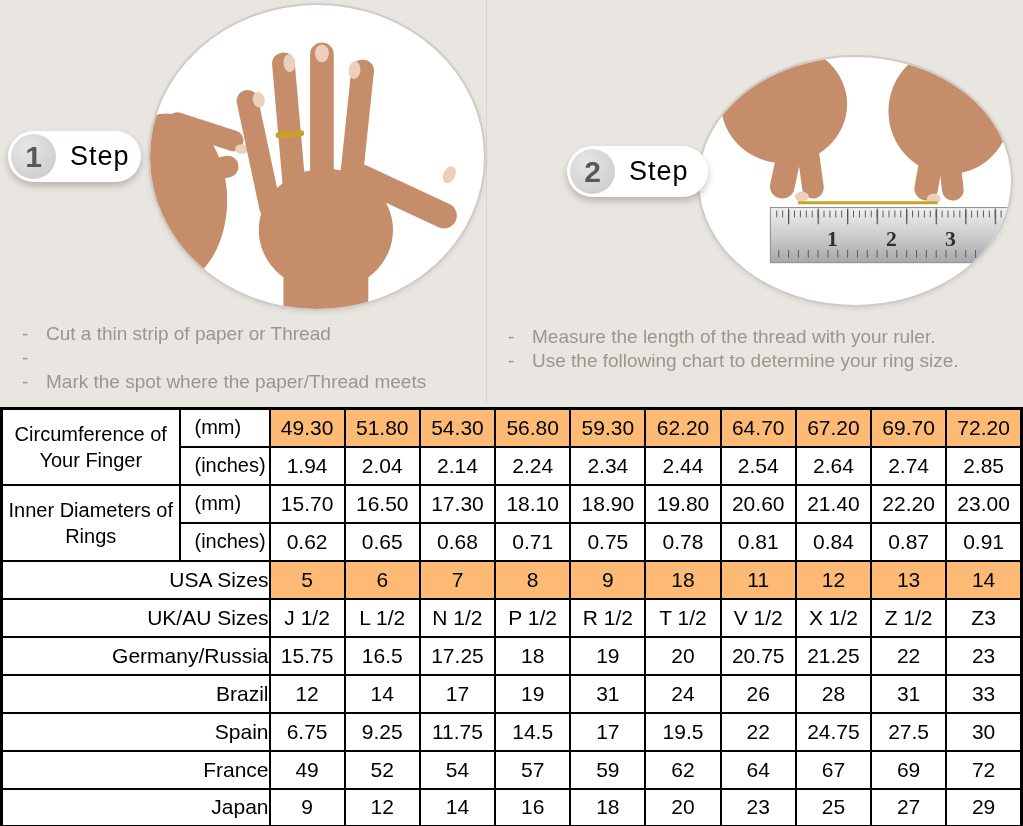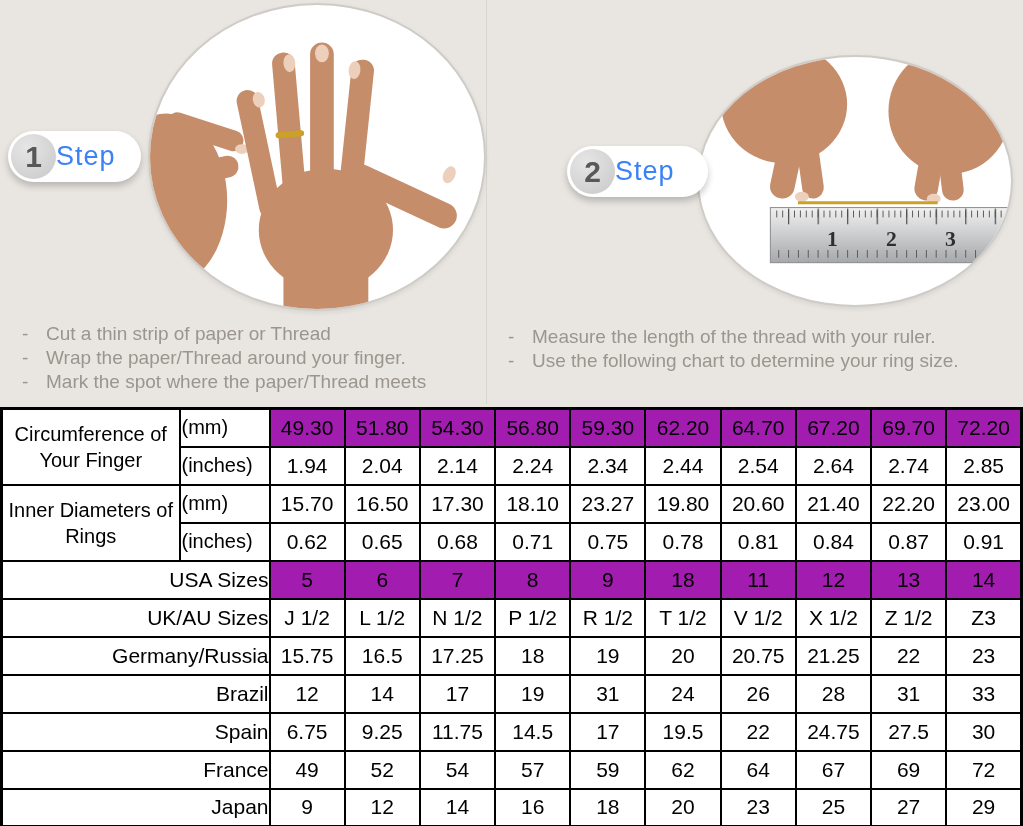--- a/index.html
+++ b/index.html
@@ -30,44 +30,44 @@
     box-shadow:0 4px 7px rgba(0,0,0,0.22);
   }
   .badge-1 { left:8px;  top:131px; width:133px; }
   .badge-2 { left:567px; top:146px; width:141px; }
   .step-num {
     width:45px; height:45px; margin-left:3px; border-radius:50%;
     background:radial-gradient(circle at 35% 30%, #e6e6e6, #c8c8c8);
     color:#58585a; font-size:30px; font-weight:bold;
     display:flex; align-items:center; justify-content:center;
   }
-  .step-label { color:#3b82f6; font-size:27px; letter-spacing:1px; }
+  .step-label { color:#000000; font-size:27px; margin-left:14px; letter-spacing:1px; }
 
   .instructions { position:absolute; color:#9b958e; font-size:19px; line-height:24px; }
   .inst-1 { left:22px;  top:322px; }
   .inst-2 { left:508px; top:325px; }
   .inst-line { display:flex; }
   .inst-dash { width:24px; flex:0 0 24px; }
 
   
   table.size-table {
     width:1023px; height:419px; table-layout:fixed;
     border-collapse:collapse; background:#fff;
     border:3px solid #000;
     font-family:"Liberation Sans", sans-serif;
   }
   .size-table td {
     border:2px solid #000; height:38px;
     color:#000; overflow:hidden; white-space:nowrap;
   }
   .size-table td.group-label { text-align:center; font-size:20px; white-space:normal; line-height:1.3; }
   .size-table td.row-label   { text-align:right; font-size:21px; padding-left:8px; }
-  .size-table td.unit-cell   { text-align:left; font-size:20px; padding-left:1px; }
+  .size-table td.unit-cell   { text-align:left; font-size:20px; padding-left:14px; }
   .size-table td.value-cell  { text-align:center; font-size:21px; }
-  .size-table td.shaded { background:#a21caf; }
+  .size-table td.shaded { background:#fdba74; }
 </style>
 </head>
 <body>
 
 <div class="canvas">
 
   <div class="top-section">
     <div class="divider"></div>
 
     <div class="photo-circle photo-1">
@@ -152,21 +152,20 @@
       <div class="step-label">Step</div>
     </div>
 
     <div class="instructions inst-1">
       <div class="inst-line">
         <span class="inst-dash">-</span>
         <span>Cut a thin strip of paper or Thread</span>
       </div>
       <div class="inst-line">
         <span class="inst-dash">-</span>
-        <span>Wrap the paper/Thread around your finger.</span>
       </div>
       <div class="inst-line">
         <span class="inst-dash">-</span>
         <span>Mark the spot where the paper/Thread meets</span>
       </div>
     </div>
     <div class="instructions inst-2">
       <div class="inst-line">
         <span class="inst-dash">-</span>
         <span>Measure the length of the thread with your ruler.</span>
@@ -221,21 +220,21 @@
           <td class="value-cell">2.74</td>
           <td class="value-cell">2.85</td>
         </tr>
         <tr>
           <td class="group-label" rowspan="2">Inner Diameters of Rings</td>
           <td class="unit-cell">(mm)</td>
           <td class="value-cell">15.70</td>
           <td class="value-cell">16.50</td>
           <td class="value-cell">17.30</td>
           <td class="value-cell">18.10</td>
-          <td class="value-cell">23.27</td>
+          <td class="value-cell">18.90</td>
           <td class="value-cell">19.80</td>
           <td class="value-cell">20.60</td>
           <td class="value-cell">21.40</td>
           <td class="value-cell">22.20</td>
           <td class="value-cell">23.00</td>
         </tr>
         <tr>
           <td class="unit-cell">(inches)</td>
           <td class="value-cell">0.62</td>
           <td class="value-cell">0.65</td>

